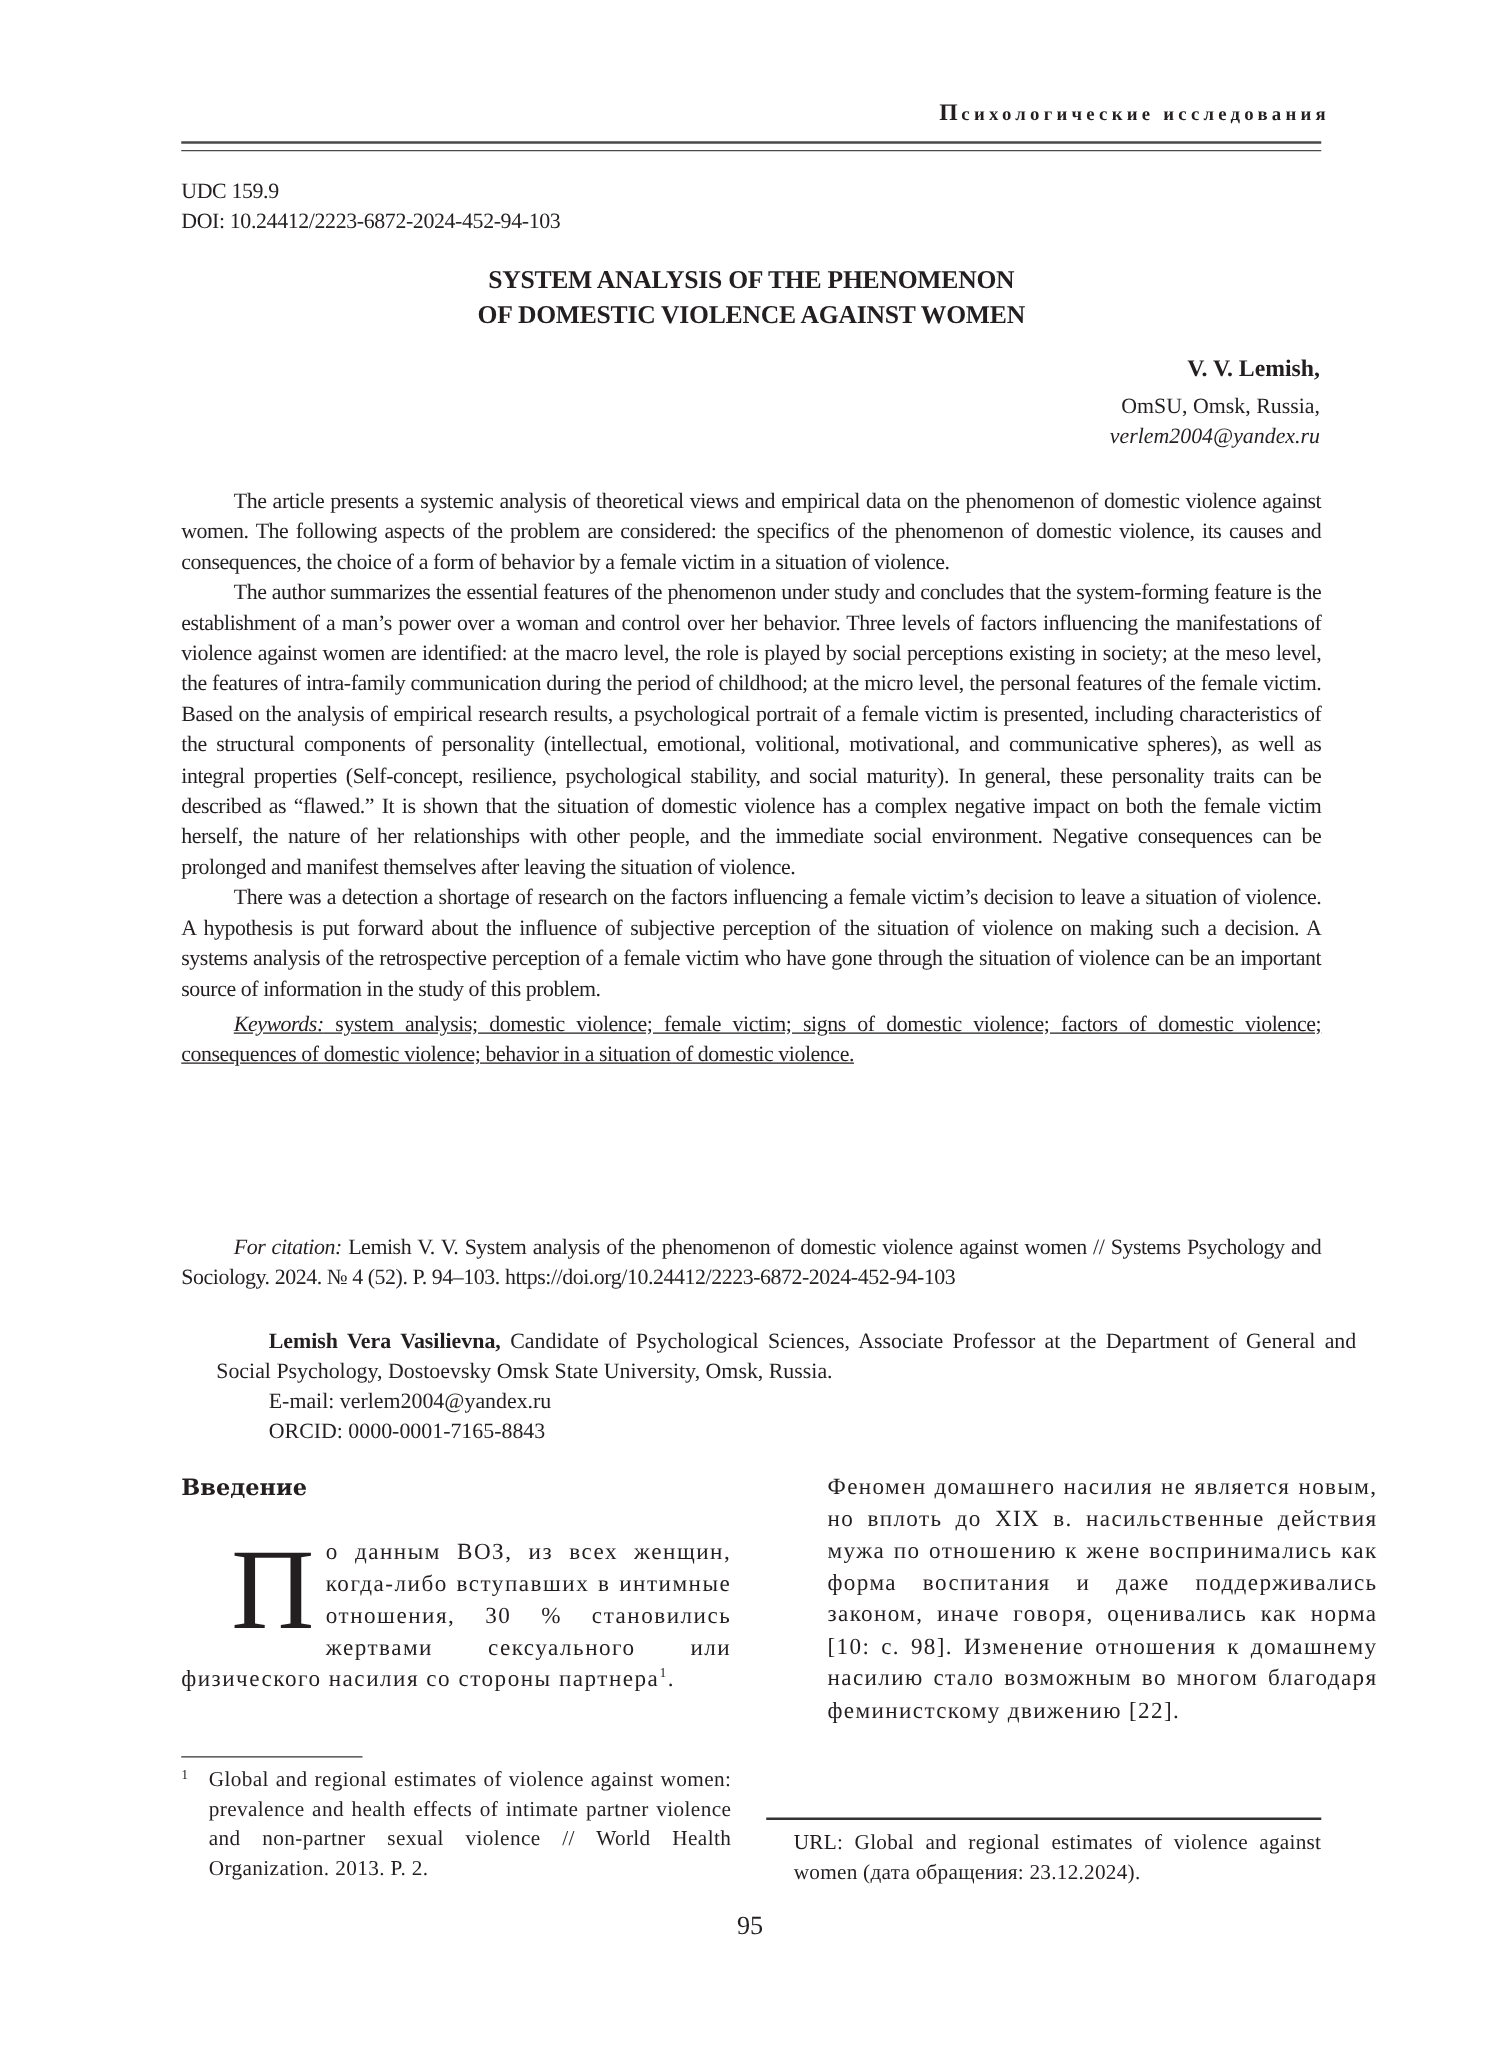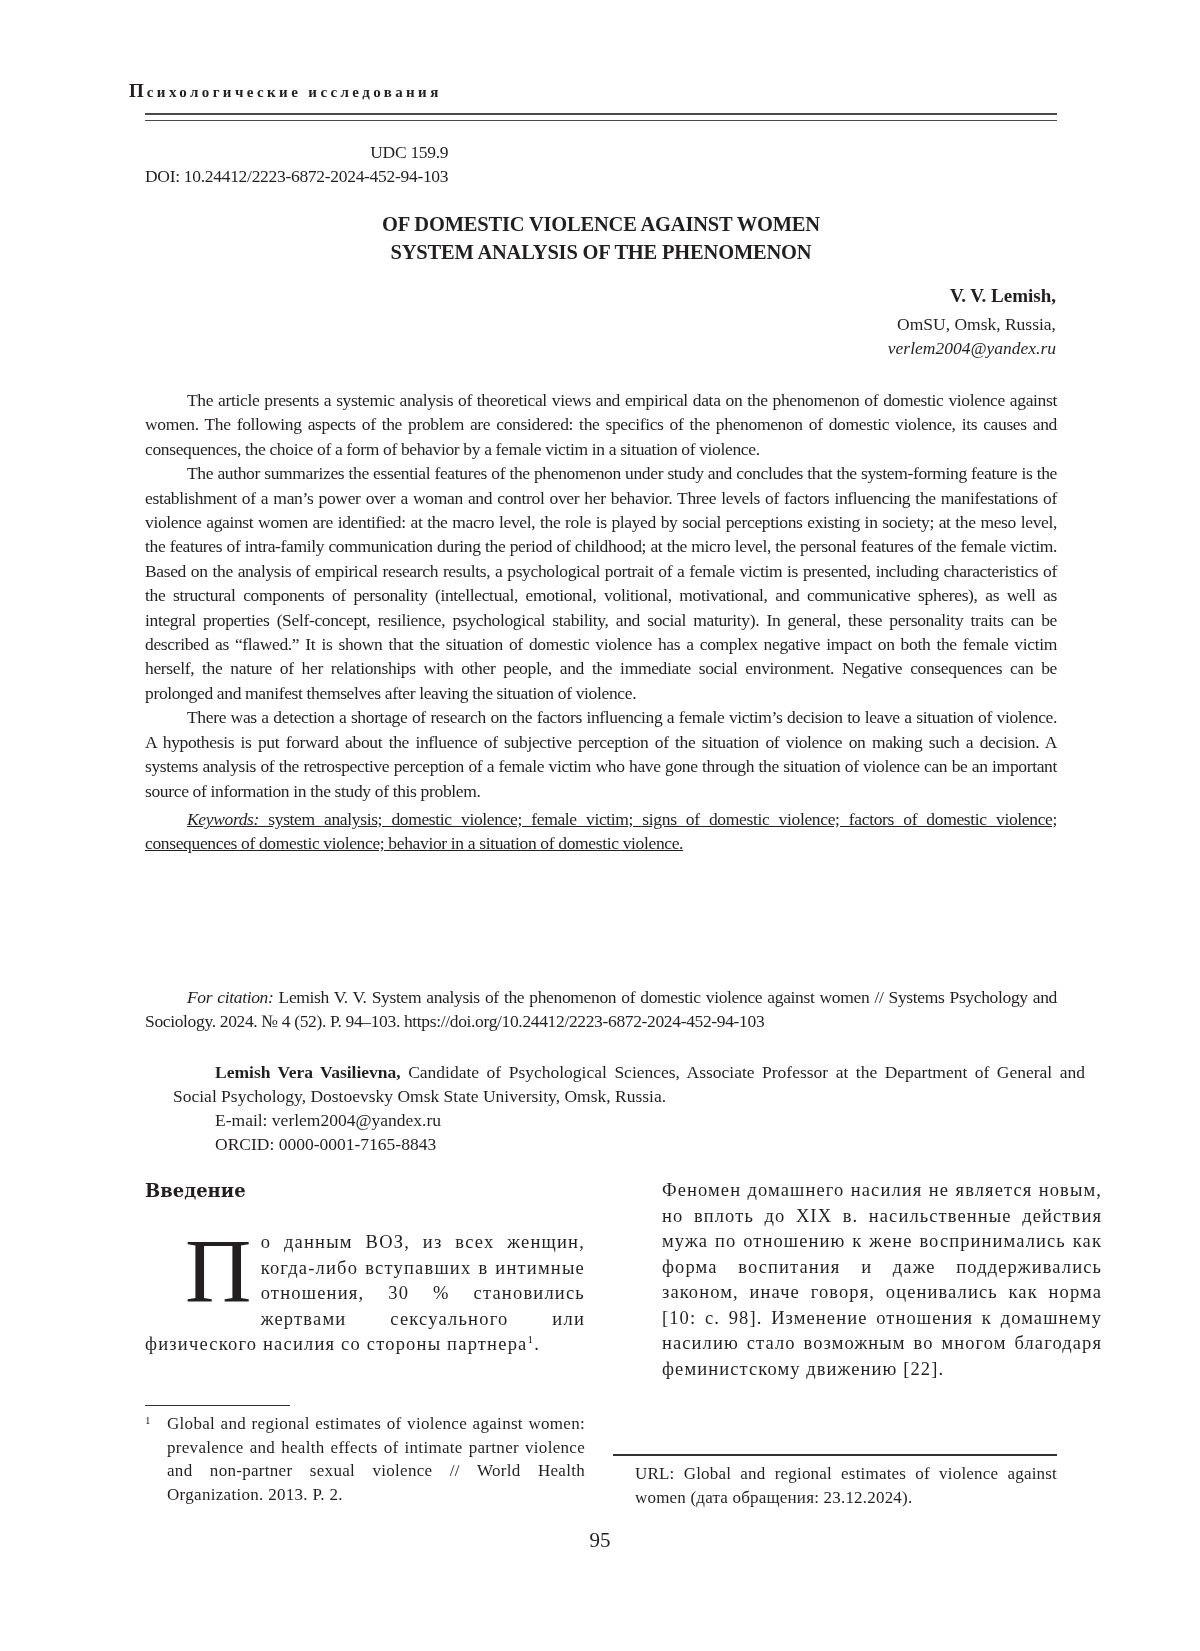--- a/index.html
+++ b/index.html
@@ -6,31 +6,31 @@
     html, body { width: 1200px; height: 1651px; background: #ffffff; }
     body {
       position: relative;
       font-family: "Liberation Serif", "DejaVu Serif", serif;
       color: #231f20;
       overflow: hidden;
     }
     .page { position: absolute; left: 0; top: 0; width: 1200px; height: 1651px; }
 
     .running-head {
-      position: absolute; top: 80px; left: 129px; width: 912px;
-      text-align: left; font-weight: bold; font-size: 15px;
+      position: absolute; top: 80px; left: 152px; width: 912px;
+      text-align: right; font-weight: bold; font-size: 15px;
       letter-spacing: 3.4px; color: #231f20;
     }
     .running-head .cap { font-size: 19px; letter-spacing: 3px; }
     .rule-double {
       position: absolute; top: 113px; left: 145px; width: 912px; height: 8px;
       border-top: 2px solid #4a4a4a; border-bottom: 1.5px solid #4a4a4a;
     }
 
-    .meta { position: absolute; left: 145px; top: 140px; font-size: 17.5px; line-height: 24px; letter-spacing: -0.3px; text-align: right; }
+    .meta { position: absolute; left: 145px; top: 140px; font-size: 17.5px; line-height: 24px; letter-spacing: -0.3px; }
 
     .title {
       position: absolute; left: 145px; width: 912px; top: 210px;
       text-align: center; font-weight: bold; font-size: 20.5px; line-height: 28px;
       letter-spacing: -0.2px;
     }
 
     .author-block {
       position: absolute; right: 144px; top: 284px; text-align: right;
       font-size: 17.5px; line-height: 24px;
@@ -109,22 +109,22 @@
     <span class="cap">П</span><span>сихологические исследования</span>
   </div>
   <div class="rule-double"></div>
 
   <div class="meta">
     <div>UDC 159.9</div>
     <div>DOI: 10.24412/2223-6872-2024-452-94-103</div>
   </div>
 
   <div class="title">
+    <div>SYSTEM ANALYSIS OF THE PHENOMENON</div>
     <div>OF DOMESTIC VIOLENCE AGAINST WOMEN</div>
-    <div>SYSTEM ANALYSIS OF THE PHENOMENON</div>
   </div>
 
   <div class="author-block">
     <div class="author-name">V. V. Lemish,</div>
     <div>OmSU, Omsk, Russia,</div>
     <div class="author-email">verlem2004@yandex.ru</div>
   </div>
 
   <div class="abstract">
     <p>The article presents a systemic analysis of theoretical views and empirical data on the phenomenon of domestic violence against women. The following aspects of the problem are considered: the specifics of the phenomenon of domestic violence, its causes and consequences, the choice of a form of behavior by a female victim in a situation of violence.</p>

